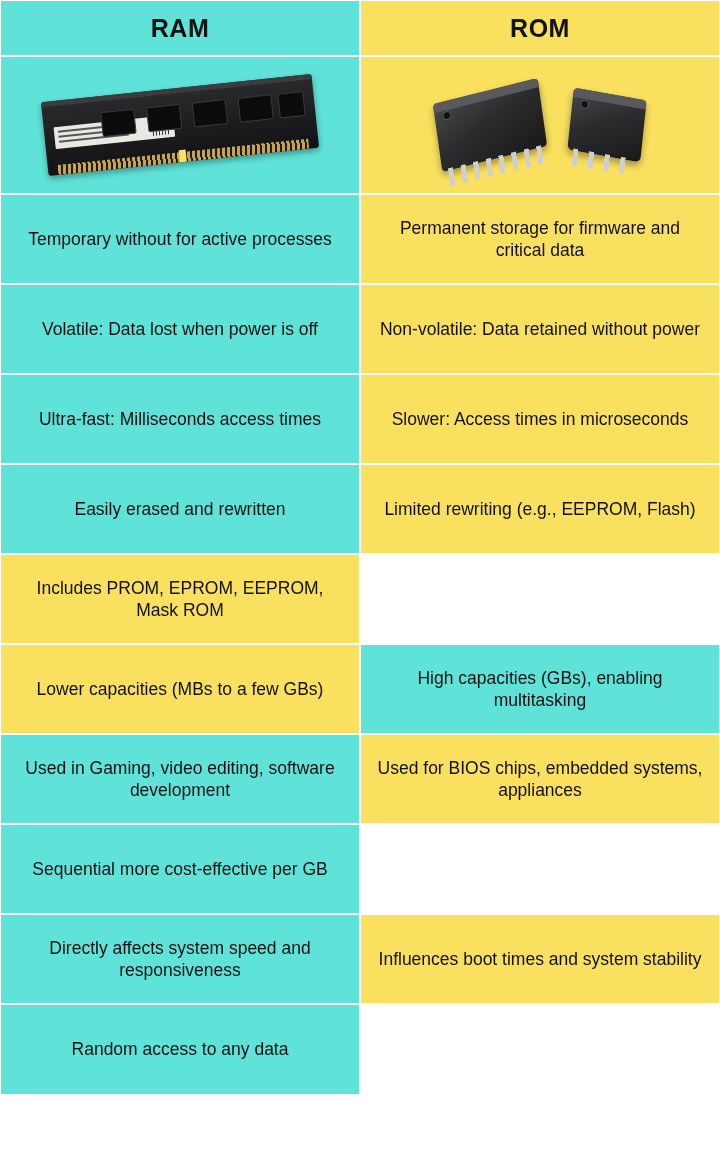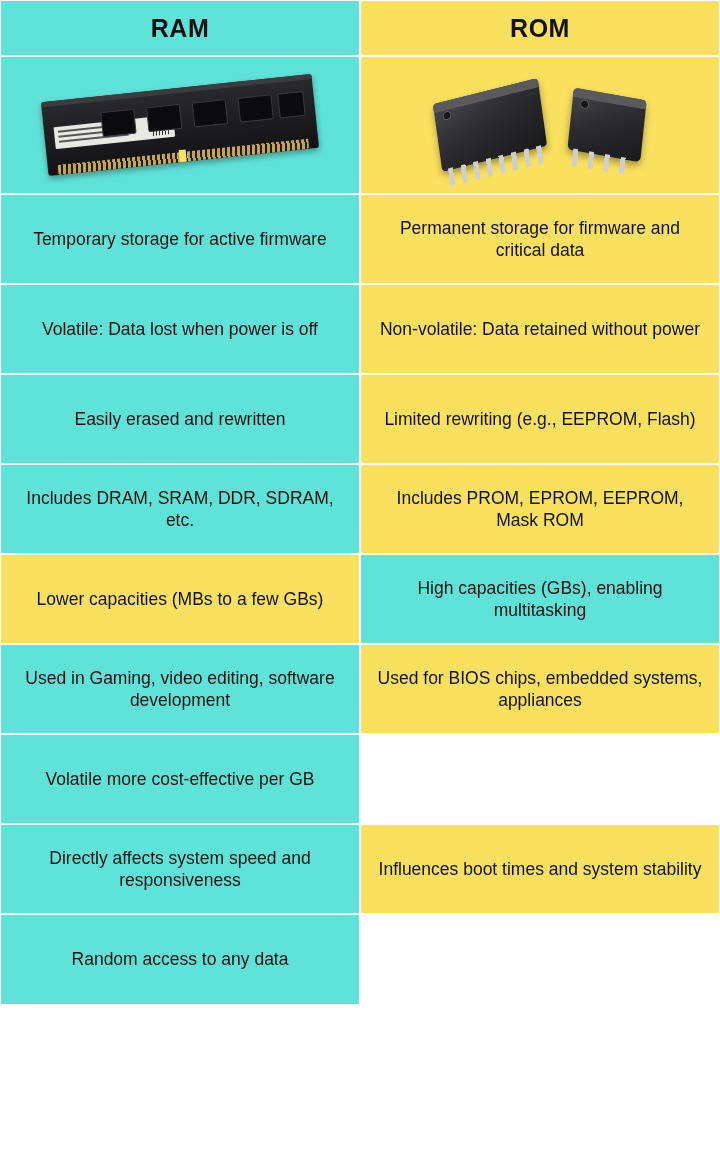--- a/index.html
+++ b/index.html
@@ -243,45 +243,48 @@
         <div class="chip-dip small">
           <div class="top"></div>
           <div class="dot"></div>
           <div class="legs"></div>
         </div>
       </div>
     </div>
   </div>
 
   <div class="row text">
-    <div class="cell left">Temporary storage for active firmware</div>
+    <div class="cell left">Temporary without for active processes</div>
     <div class="cell right">Permanent storage for firmware and critical data</div>
   </div>
   <div class="row text">
     <div class="cell left">Volatile: Data lost when power is off</div>
     <div class="cell right">Non-volatile: Data retained without power</div>
   </div>
   <div class="row text">
+    <div class="cell left">Ultra-fast: Milliseconds access times</div>
+    <div class="cell right">Slower: Access times in microseconds</div>
+  </div>
+  <div class="row text">
     <div class="cell left">Easily erased and rewritten</div>
     <div class="cell right">Limited rewriting (e.g., EEPROM, Flash)</div>
   </div>
   <div class="row text">
-    <div class="cell left">Includes DRAM, SRAM, DDR, SDRAM, etc.</div>
     <div class="cell right">Includes PROM, EPROM, EEPROM, Mask ROM</div>
   </div>
   <div class="row text">
     <div class="cell right">Lower capacities (MBs to a few GBs)</div>
     <div class="cell left">High capacities (GBs), enabling multitasking</div>
   </div>
   <div class="row text">
     <div class="cell left">Used in Gaming, video editing, software development</div>
     <div class="cell right">Used for BIOS chips, embedded systems, appliances</div>
   </div>
   <div class="row text">
-    <div class="cell left">Volatile more cost-effective per GB</div>
+    <div class="cell left">Sequential more cost-effective per GB</div>
   </div>
   <div class="row text">
     <div class="cell left">Directly affects system speed and responsiveness</div>
     <div class="cell right">Influences boot times and system stability</div>
   </div>
   <div class="row text tall">
     <div class="cell left">Random access to any data</div>
   </div>
 
 </div>

